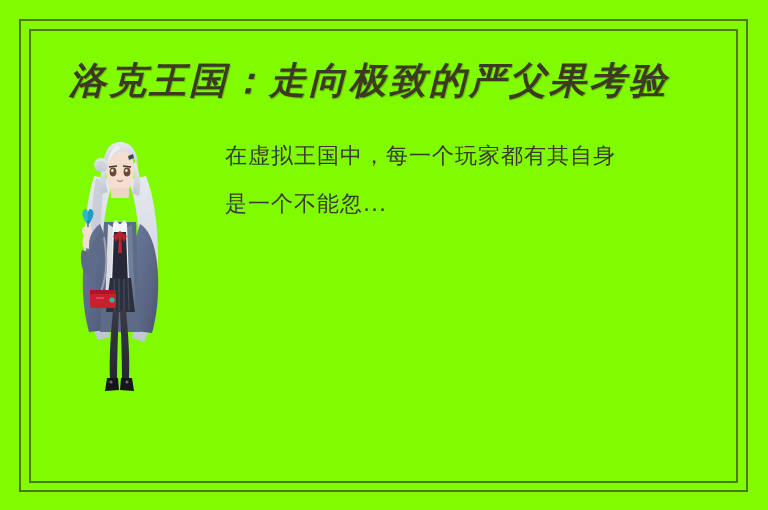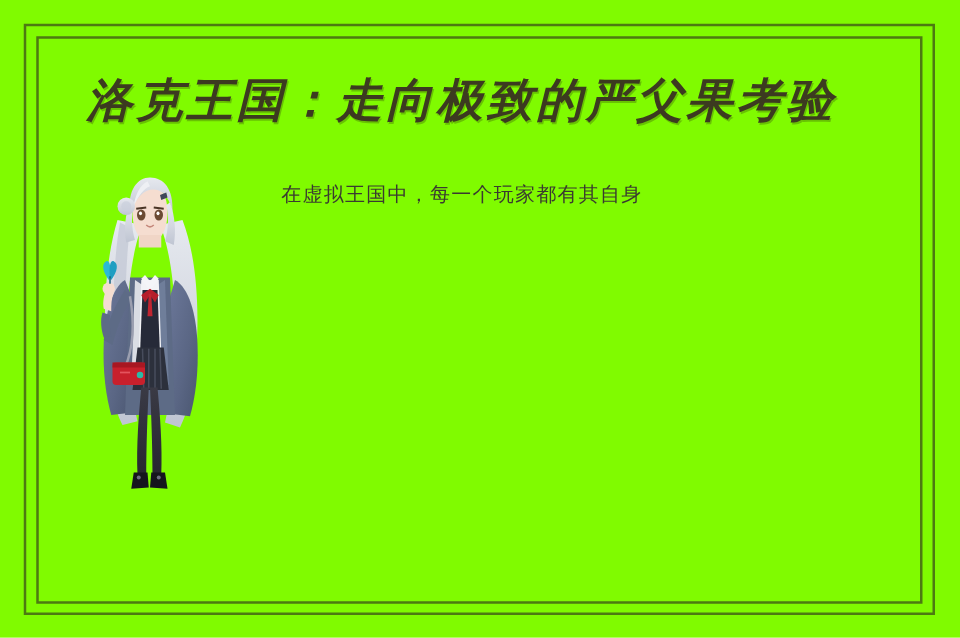--- a/index.html
+++ b/index.html
@@ -62,21 +62,21 @@
     margin-left: 23px;
   }
 
   
   .body-text {
     position: absolute;
     left: 225px;
     top: 132px;
     width: 520px;
     font-family: "DejaVu Sans", sans-serif;
-    font-size: 16px;
+    font-size: 22px;
     line-height: 48px;
     color: #3a3a30;
     letter-spacing: 1px;
   }
   .body-line {
     display: block;
     white-space: nowrap;
   }
 
   
@@ -94,20 +94,21 @@
 
 <div id="poster">
 
   <div class="frame-outer"></div>
   <div class="frame-inner"></div>
 
   <div class="title">洛克王国：走向极致的严父果考验</div>
 
   <div class="body-text">
     <span class="body-line">在虚拟王国中，每一个玩家都有其自身</span>
+    <span class="body-line">是一个不能忽...</span>
   </div>
 
   <div class="character">
     <svg viewBox="0 0 128 278" xmlns="http://www.w3.org/2000/svg">
       <defs>
         <linearGradient id="hairG" x1="0" y1="0" x2="0" y2="1">
           <stop offset="0%" stop-color="#e6e9ef"></stop>
           <stop offset="55%" stop-color="#d3d7e0"></stop>
           <stop offset="100%" stop-color="#bfc5d2"></stop>
         </linearGradient>

